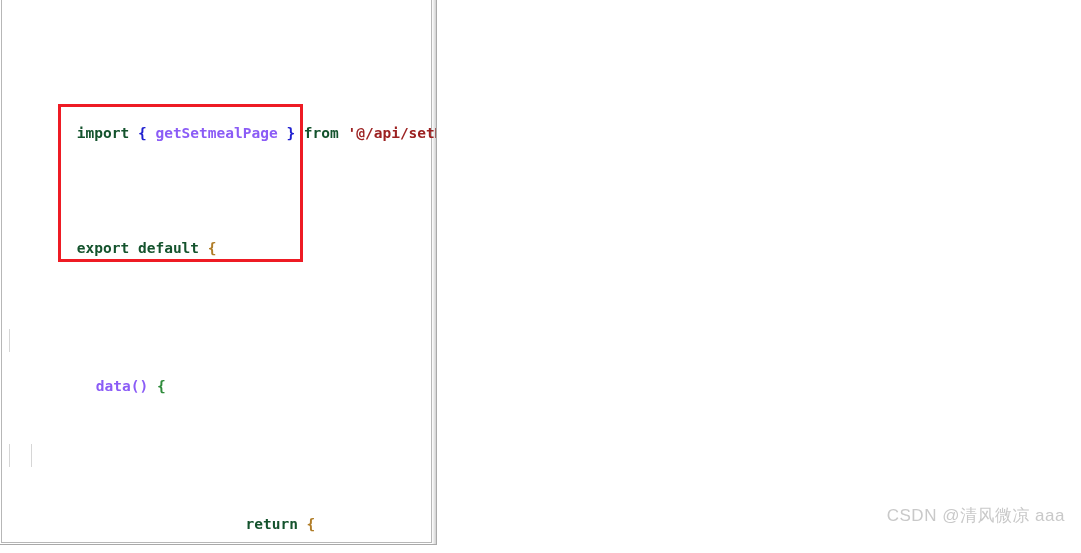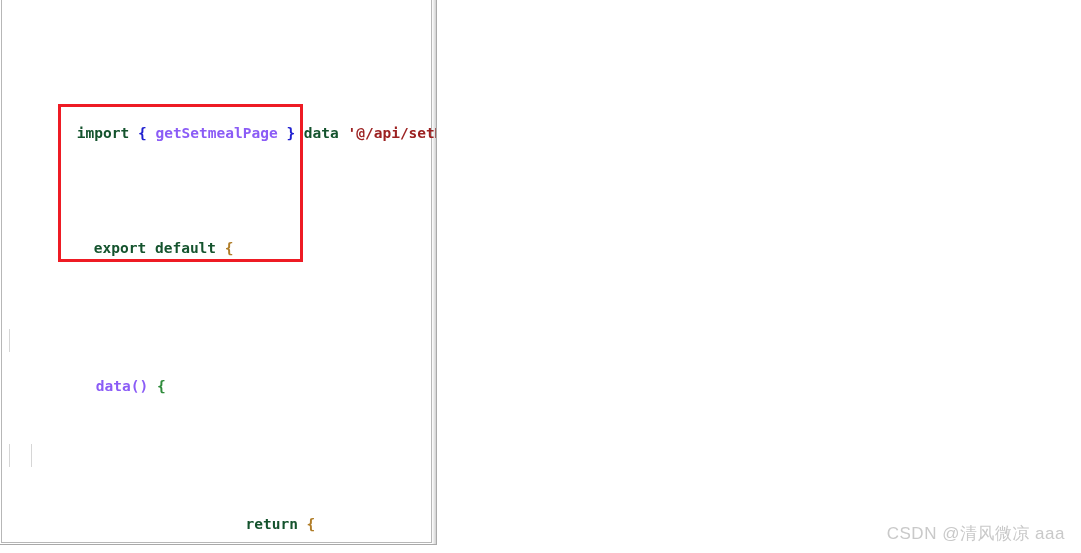--- a/index.html
+++ b/index.html
@@ -105,45 +105,45 @@
     border: 3px solid #ee1b24;
     box-sizing: border-box;
     pointer-events: none;
     background: transparent;
   }
 
   
   #watermark {
     position: absolute;
     right: 16px;
-    bottom: 8px;
+    bottom: 26px;
     font-family: "Liberation Sans", sans-serif;
     font-size: 17px;
     color: #c9c9c9;
     letter-spacing: 0.5px;
     white-space: nowrap;
   }
 </style>
 </head>
 <body>
 
 <div id="stage">
 
   <div id="code-window">
     <div id="window-inner-border"></div>
 
     <div id="code">
 
       
       <div class="line" style="padding-left:7px;">
-        <span class="kw">import</span><span class="plain"> </span><span class="br3">{</span><span class="ident"> getSetmealPage </span><span class="br3">}</span><span class="plain"> </span><span class="kw">data</span><span class="plain"> </span><span class="str">'@/api/setMeal'</span>
-      </div>
-
-      
-      <div class="line" style="padding-left:16px;margin-left:8px;">
+        <span class="kw">import</span><span class="plain"> </span><span class="br3">{</span><span class="ident"> getSetmealPage </span><span class="br3">}</span><span class="plain"> </span><span class="kw">from</span><span class="plain"> </span><span class="str">'@/api/setMeal'</span>
+      </div>
+
+      
+      <div class="line" style="padding-left:7px;">
         <span class="kw">export</span><span class="plain"> </span><span class="kw">default</span><span class="plain"> </span><span class="br2">{</span>
       </div>
 
       
       <div class="line" style="">
         <span class="guide" style="left:9px;"></span>
         <span style="padding-left:19px;"></span><span class="ident">data()</span><span class="plain"> </span><span class="br1">{</span>
       </div>
 
       

